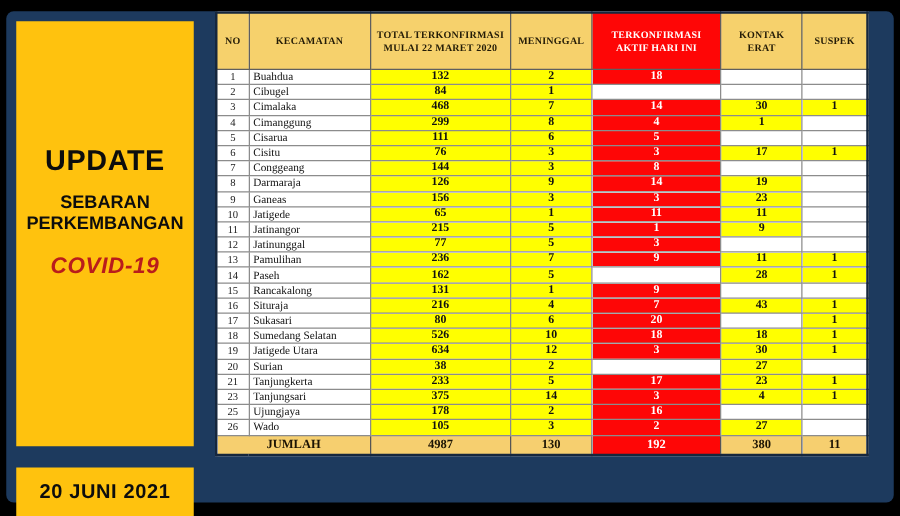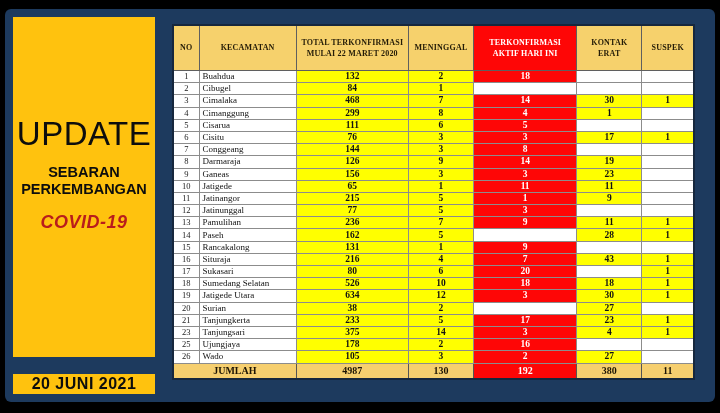--- a/index.html
+++ b/index.html
@@ -12,32 +12,32 @@
     position:absolute; left:5px; top:9px; width:710px; height:393px;
     background:#1d3a5e; border-radius:6px;
   }
   
   .gold-card {
     position:absolute; left:8px; top:8px; width:142px; height:340px;
     background:#ffc20e; box-sizing:border-box;
     display:flex; flex-direction:column; align-items:center; text-align:center;
     padding-top:100px; color:#0d0d0d;
   }
-  .update  { font-size:33px; font-weight:normal; letter-spacing:0.5px; line-height:1; }
+  .update  { font-size:23px; font-weight:bold; letter-spacing:0.5px; line-height:1; }
   .sebaran { font-size:14.5px; font-weight:bold; margin-top:14px; line-height:1.2; white-space:pre-line; }
   .covid   { font-size:18px; font-weight:bold; font-style:italic; color:#b91c1c; margin-top:13px; letter-spacing:0.5px; }
   .region  { font-size:13.5px; font-weight:bold; margin-top:15px; }
   .date-box {
-    position:absolute; left:8px; top:365px; width:142px; height:20px;
+    position:absolute; left:8px; top:365px; width:142px; height:40px;
     background:#ffc20e; display:flex; align-items:center; justify-content:center;
     font-weight:bold; font-size:16px; color:#0d0d0d; letter-spacing:0.5px;
   }
   
   table.covid-table {
-    position:absolute; left:167px; top:15px; width:523px;
+    position:absolute; left:167px; top:0; width:523px;
     border-collapse:collapse; table-layout:fixed; background:#fff;
     border:2px solid #16273d;
     font-family:"Liberation Serif", "DejaVu Serif", serif;
   }
   .covid-table th {
     background:#f6d16c; color:#241c07; font-weight:bold; font-size:8px;
     line-height:1.4; white-space:pre-line; text-align:center; vertical-align:middle;
     border:1px solid #5f5f5f; height:44px; padding:0 1px; letter-spacing:0.2px;
   }
   .covid-table th.red-h { background:#fe0606; color:#ffffff; }

